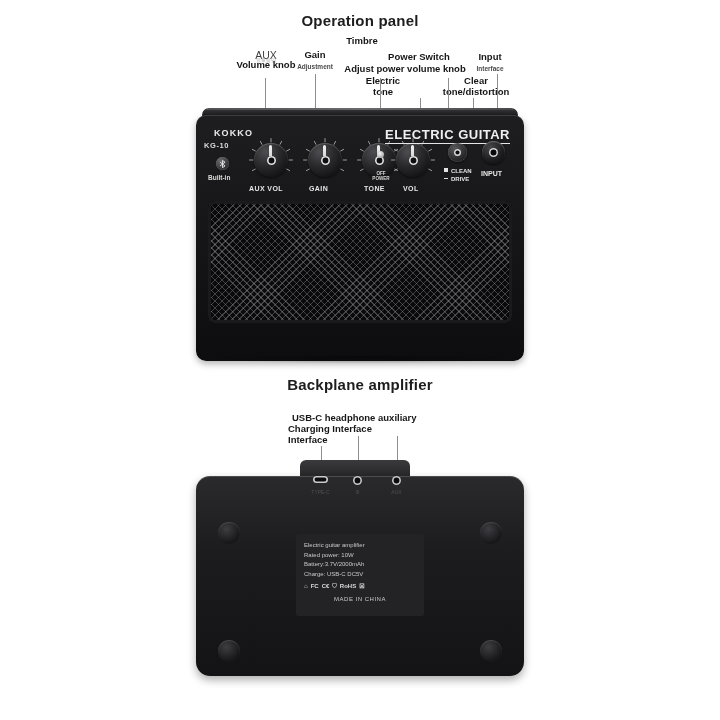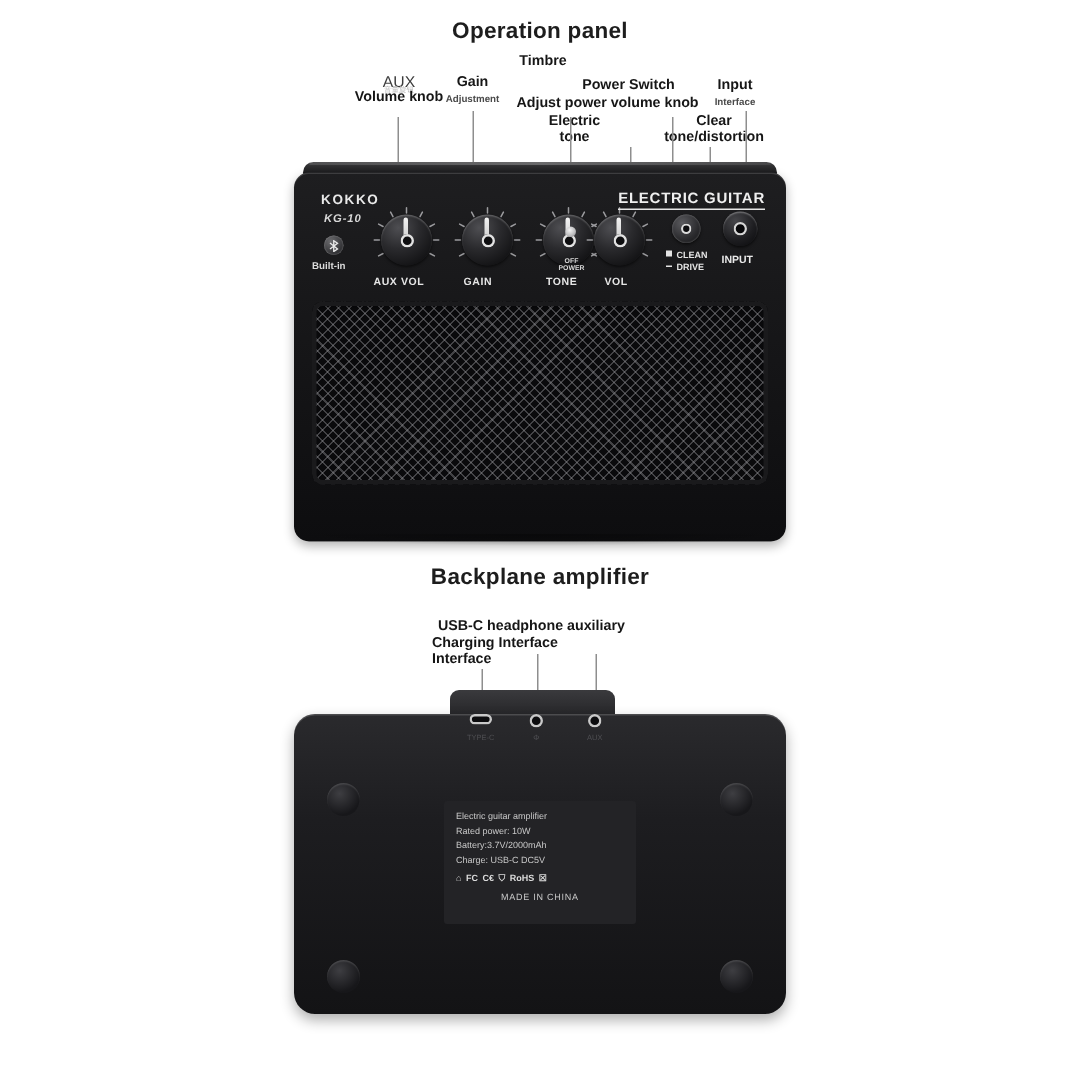--- a/index.html
+++ b/index.html
@@ -30,22 +30,22 @@
      background:linear-gradient(180deg,#1e1e20 0%,#161618 45%,#0d0d0f 100%);
      border-radius:10px;
      box-shadow:inset 0 1px 0 rgba(255,255,255,.14), 0 3px 7px rgba(0,0,0,.30);}
   .amp-body:after{content:"";position:absolute;left:0;right:0;bottom:-3px;height:8px;
      background:radial-gradient(ellipse at 50% 0%,rgba(0,0,0,.35),rgba(0,0,0,0) 70%);}
 
   
   .panel{position:absolute;left:8px;top:6px;width:312px;height:72px;}
   .brand{position:absolute;left:10px;top:7px;font-size:9px;font-weight:bold;
      color:#e9e9e9;letter-spacing:1.1px;}
-  .model{position:absolute;left:12px;top:20px;font-size:7.5px;font-weight:bold;
-     color:#d8d8d8;letter-spacing:.6px;font-style:italic;}
+  .model{position:absolute;left:0;top:20px;font-size:7.5px;font-weight:bold;
+     color:#d8d8d8;letter-spacing:.6px;}
   .bt-ic{position:absolute;left:12px;top:36px;width:13px;height:13px;border-radius:50%;
      background:radial-gradient(circle at 35% 30%,#6d6d70,#303033 70%,#1a1a1c);
      box-shadow:inset 0 0 1px rgba(255,255,255,.5);}
   .bt-ic svg{position:absolute;left:3px;top:2.5px;}
   .builtin{position:absolute;left:4px;top:53px;font-size:6.5px;font-weight:bold;color:#dcdcdc;}
 
   .knob-wrap{position:absolute;top:16px;width:46px;height:46px;}
   .ticks{position:absolute;left:0;top:0;width:46px;height:46px;}
   .knob{position:absolute;left:6px;top:6px;width:34px;height:34px;border-radius:50%;
      background:radial-gradient(circle at 34% 26%,#4e4e52 0%,#2a2a2d 42%,#141416 78%,#0b0b0d 100%);
@@ -55,21 +55,21 @@
   .knob .cap{position:absolute;left:12.5px;top:12.5px;width:9px;height:9px;border-radius:50%;
      background:#0e0e10;box-shadow:inset 0 0 0 1.6px #e2e2e2;}
   .klabel{position:absolute;font-size:7px;font-weight:bold;color:#e6e6e6;
      letter-spacing:.4px;white-space:nowrap;}
 
   .pwr{position:absolute;left:173px;top:30px;width:7px;height:7px;border-radius:50%;
      background:radial-gradient(circle at 40% 35%,#f4f4f4,#b9b9bb 60%,#6e6e71);}
   .pwr-lb{position:absolute;left:164px;top:51px;font-size:4.6px;font-weight:bold;
      color:#d7d7d7;text-align:center;line-height:1.05;width:26px;}
 
-  .eg{position:absolute;right:6px;top:6px;font-size:10px;font-weight:bold;color:#efefef;
+  .eg{position:absolute;right:6px;top:6px;font-size:13px;font-weight:bold;color:#efefef;
      letter-spacing:.5px;border-bottom:1.2px solid #e6e6e6;padding-bottom:1px;}
   .sw-jack{position:absolute;left:244px;top:22px;width:19px;height:19px;border-radius:50%;
      background:radial-gradient(circle at 36% 30%,#5a5a5e,#2b2b2e 60%,#121214);
      box-shadow:inset 0 0 1px rgba(255,255,255,.45),0 1px 2px rgba(0,0,0,.6);}
   .sw-jack i{position:absolute;left:6px;top:6px;width:7px;height:7px;border-radius:50%;
      background:#0d0d0f;box-shadow:inset 0 0 0 1.4px #dcdcdc;}
   .in-jack{position:absolute;left:278px;top:20px;width:23px;height:23px;border-radius:50%;
      background:radial-gradient(circle at 36% 28%,#46464a,#1d1d20 58%,#09090b);
      box-shadow:inset 0 1px 1px rgba(255,255,255,.3),0 1px 2px rgba(0,0,0,.65);}
   .in-jack i{position:absolute;left:7px;top:7px;width:9px;height:9px;border-radius:50%;

